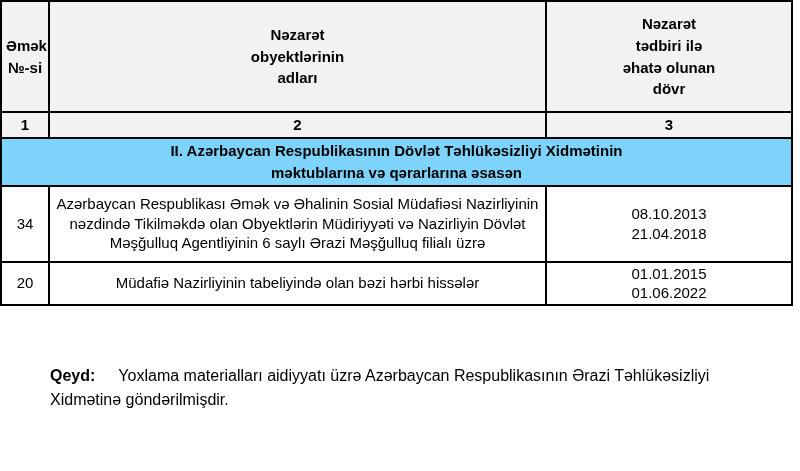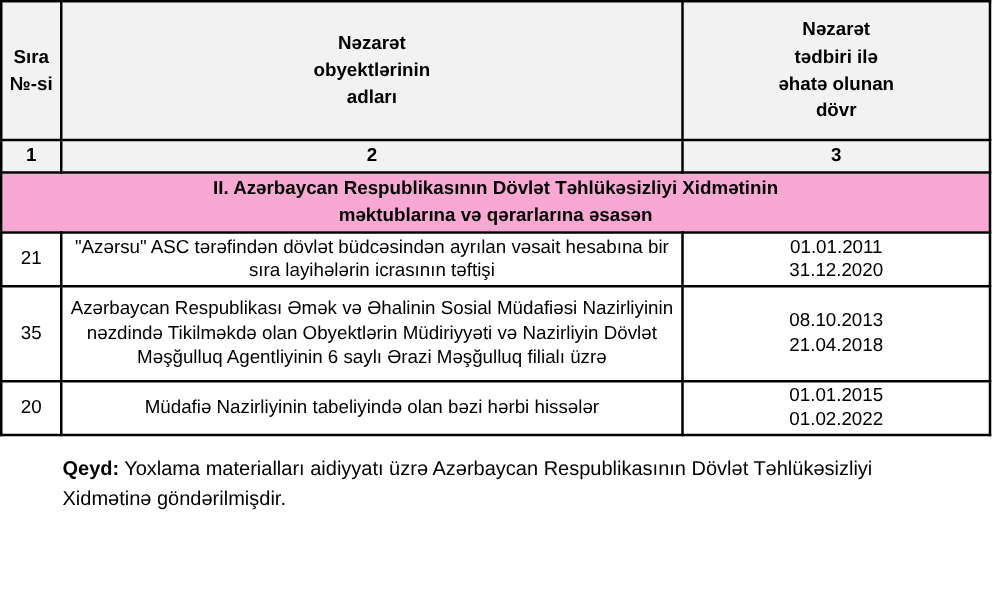--- a/index.html
+++ b/index.html
@@ -41,21 +41,21 @@
     line-height: 1.45;
     white-space: pre-line;
   }
   tr.head-row { height: 111px; }
   tr.num-row td {
     background: #f2f2f2;
     font-weight: bold;
   }
   tr.num-row { height: 26px; }
   tr.section-row td {
-    background: #f9a8d4;
+    background: #7dd3fc;
     font-weight: bold;
     white-space: pre-line;
     line-height: 1.45;
   }
   tr.section-row { height: 45px; }
   tr.data-row-21 { height: 41px; }
   tr.data-row-22 { height: 76px; }
   tr.data-row-23 { height: 38px; }
   td.period-cell {
     white-space: pre-line;
@@ -64,73 +64,67 @@
     position: absolute;
     left: 50px;
     top: 364px;
     width: 706px;
     font-size: 16px;
     line-height: 24px;
     text-align: left;
   }
   .note .note-label {
     font-weight: bold;
-    margin-right: 4px;
+    margin-right: 23px;
   }
 </style>
 </head>
 <body>
 
 <div class="page">
 
   <table class="report">
     <colgroup>
       <col style="width:48px">
       <col style="width:497px">
       <col style="width:246px">
     </colgroup>
     <tbody>
       <tr class="head-row">
-        <th>Sıra
+        <th>Əmək
 №-si</th>
         <th>Nəzarət
 obyektlərinin
 adları</th>
         <th>Nəzarət
 tədbiri ilə
 əhatə olunan
 dövr</th>
       </tr>
       <tr class="num-row">
         <td>1</td>
         <td>2</td>
         <td>3</td>
       </tr>
       <tr class="section-row">
         <td colspan="3">II. Azərbaycan Respublikasının Dövlət Təhlükəsizliyi Xidmətinin
 məktublarına və qərarlarına əsasən</td>
       </tr>
-      <tr class="data-row-21">
-        <td>21</td>
-        <td>"Azərsu" ASC tərəfindən dövlət büdcəsindən ayrılan vəsait hesabına bir sıra layihələrin icrasının təftişi</td>
-        <td class="period-cell">01.01.2011
-31.12.2020</td>
-      </tr>
       <tr class="data-row-22">
-        <td>35</td>
+        <td>34</td>
         <td>Azərbaycan Respublikası Əmək və Əhalinin Sosial Müdafiəsi Nazirliyinin nəzdində Tikilməkdə olan Obyektlərin Müdiriyyəti və Nazirliyin Dövlət Məşğulluq Agentliyinin 6 saylı Ərazi Məşğulluq filialı üzrə</td>
         <td class="period-cell">08.10.2013
 21.04.2018</td>
       </tr>
       <tr class="data-row-23">
         <td>20</td>
         <td>Müdafiə Nazirliyinin tabeliyində olan bəzi hərbi hissələr</td>
         <td class="period-cell">01.01.2015
-01.02.2022</td>
+01.06.2022</td>
       </tr>
     </tbody>
   </table>
 
   <div class="note">
-    <span class="note-label">Qeyd:</span><span>Yoxlama materialları aidiyyatı üzrə Azərbaycan Respublikasının Dövlət Təhlükəsizliyi Xidmətinə göndərilmişdir.</span>
+    <span class="note-label">Qeyd:</span><span>Yoxlama materialları aidiyyatı üzrə Azərbaycan Respublikasının Ərazi Təhlükəsizliyi Xidmətinə göndərilmişdir.</span>
   </div>
 
 </div>
 
 </body></html>

